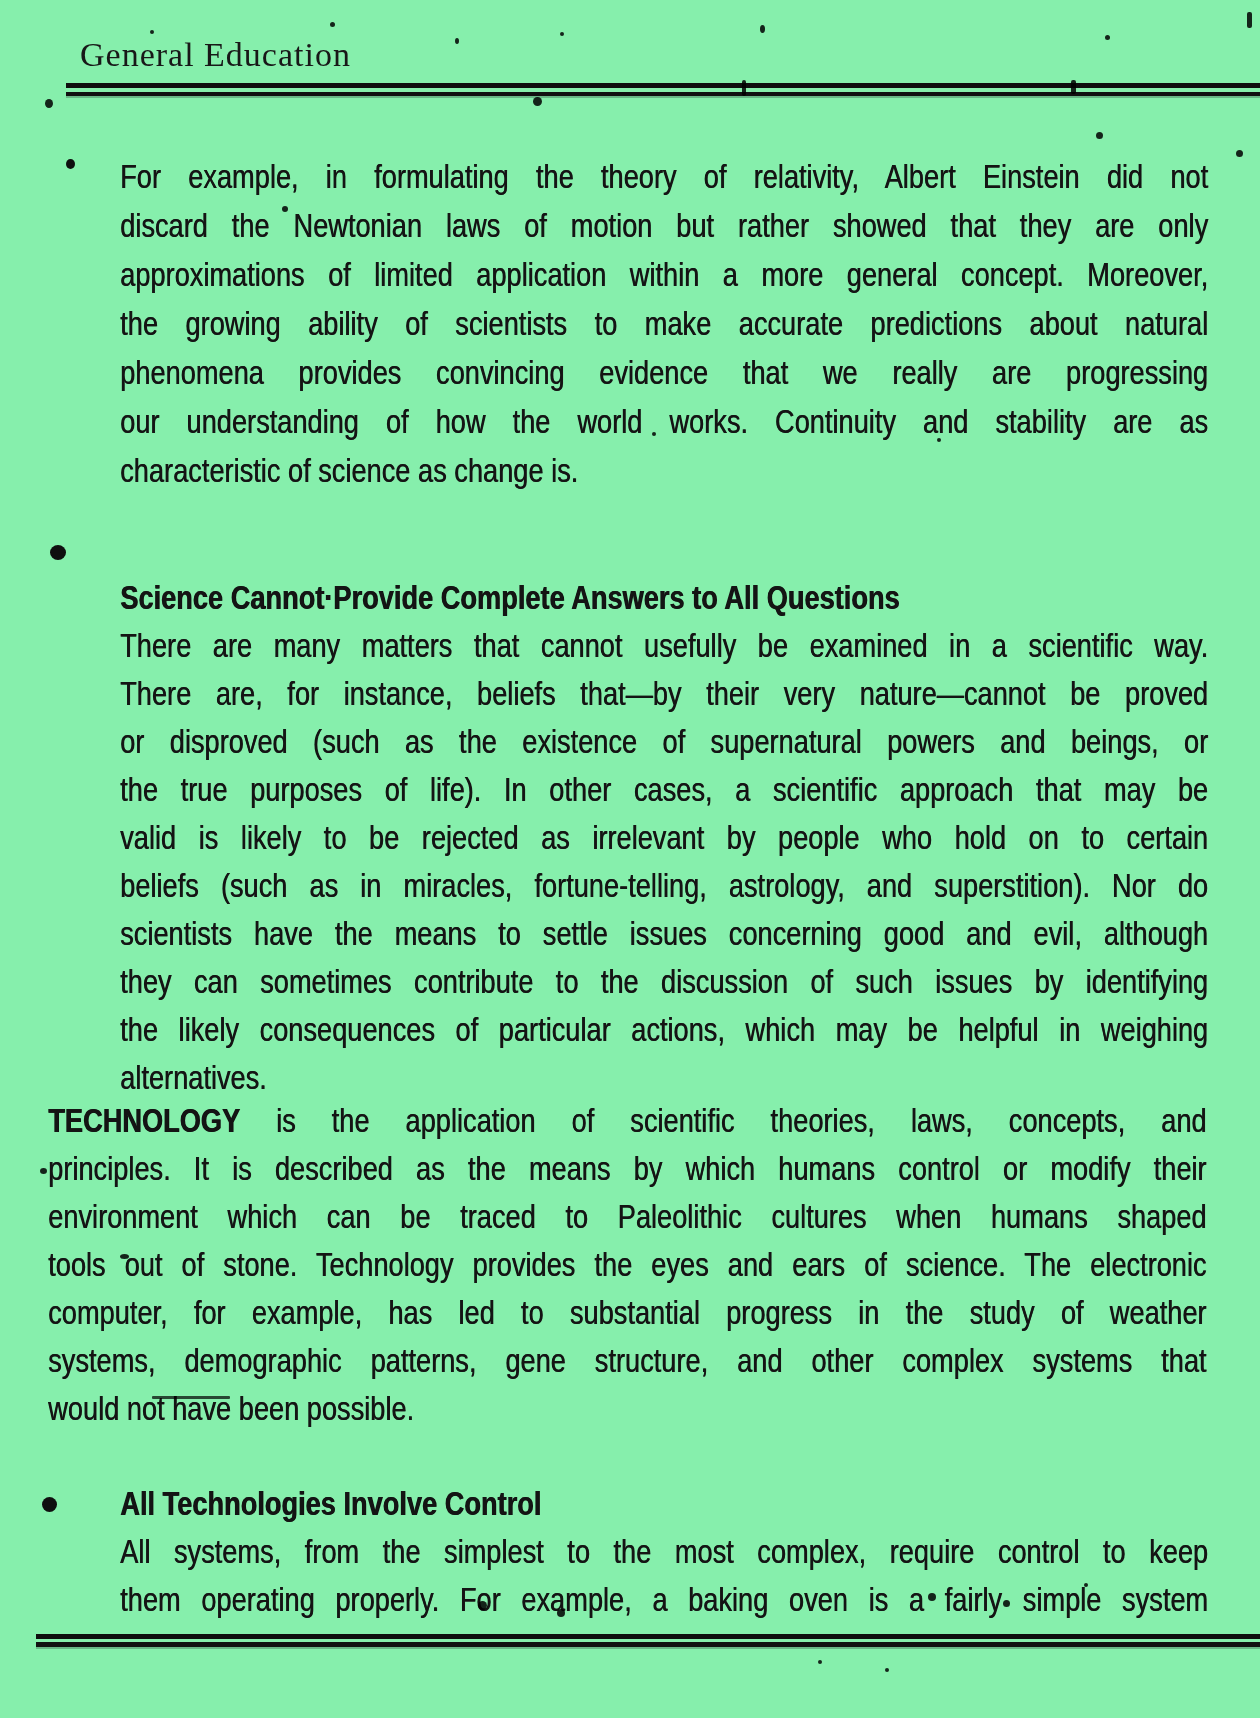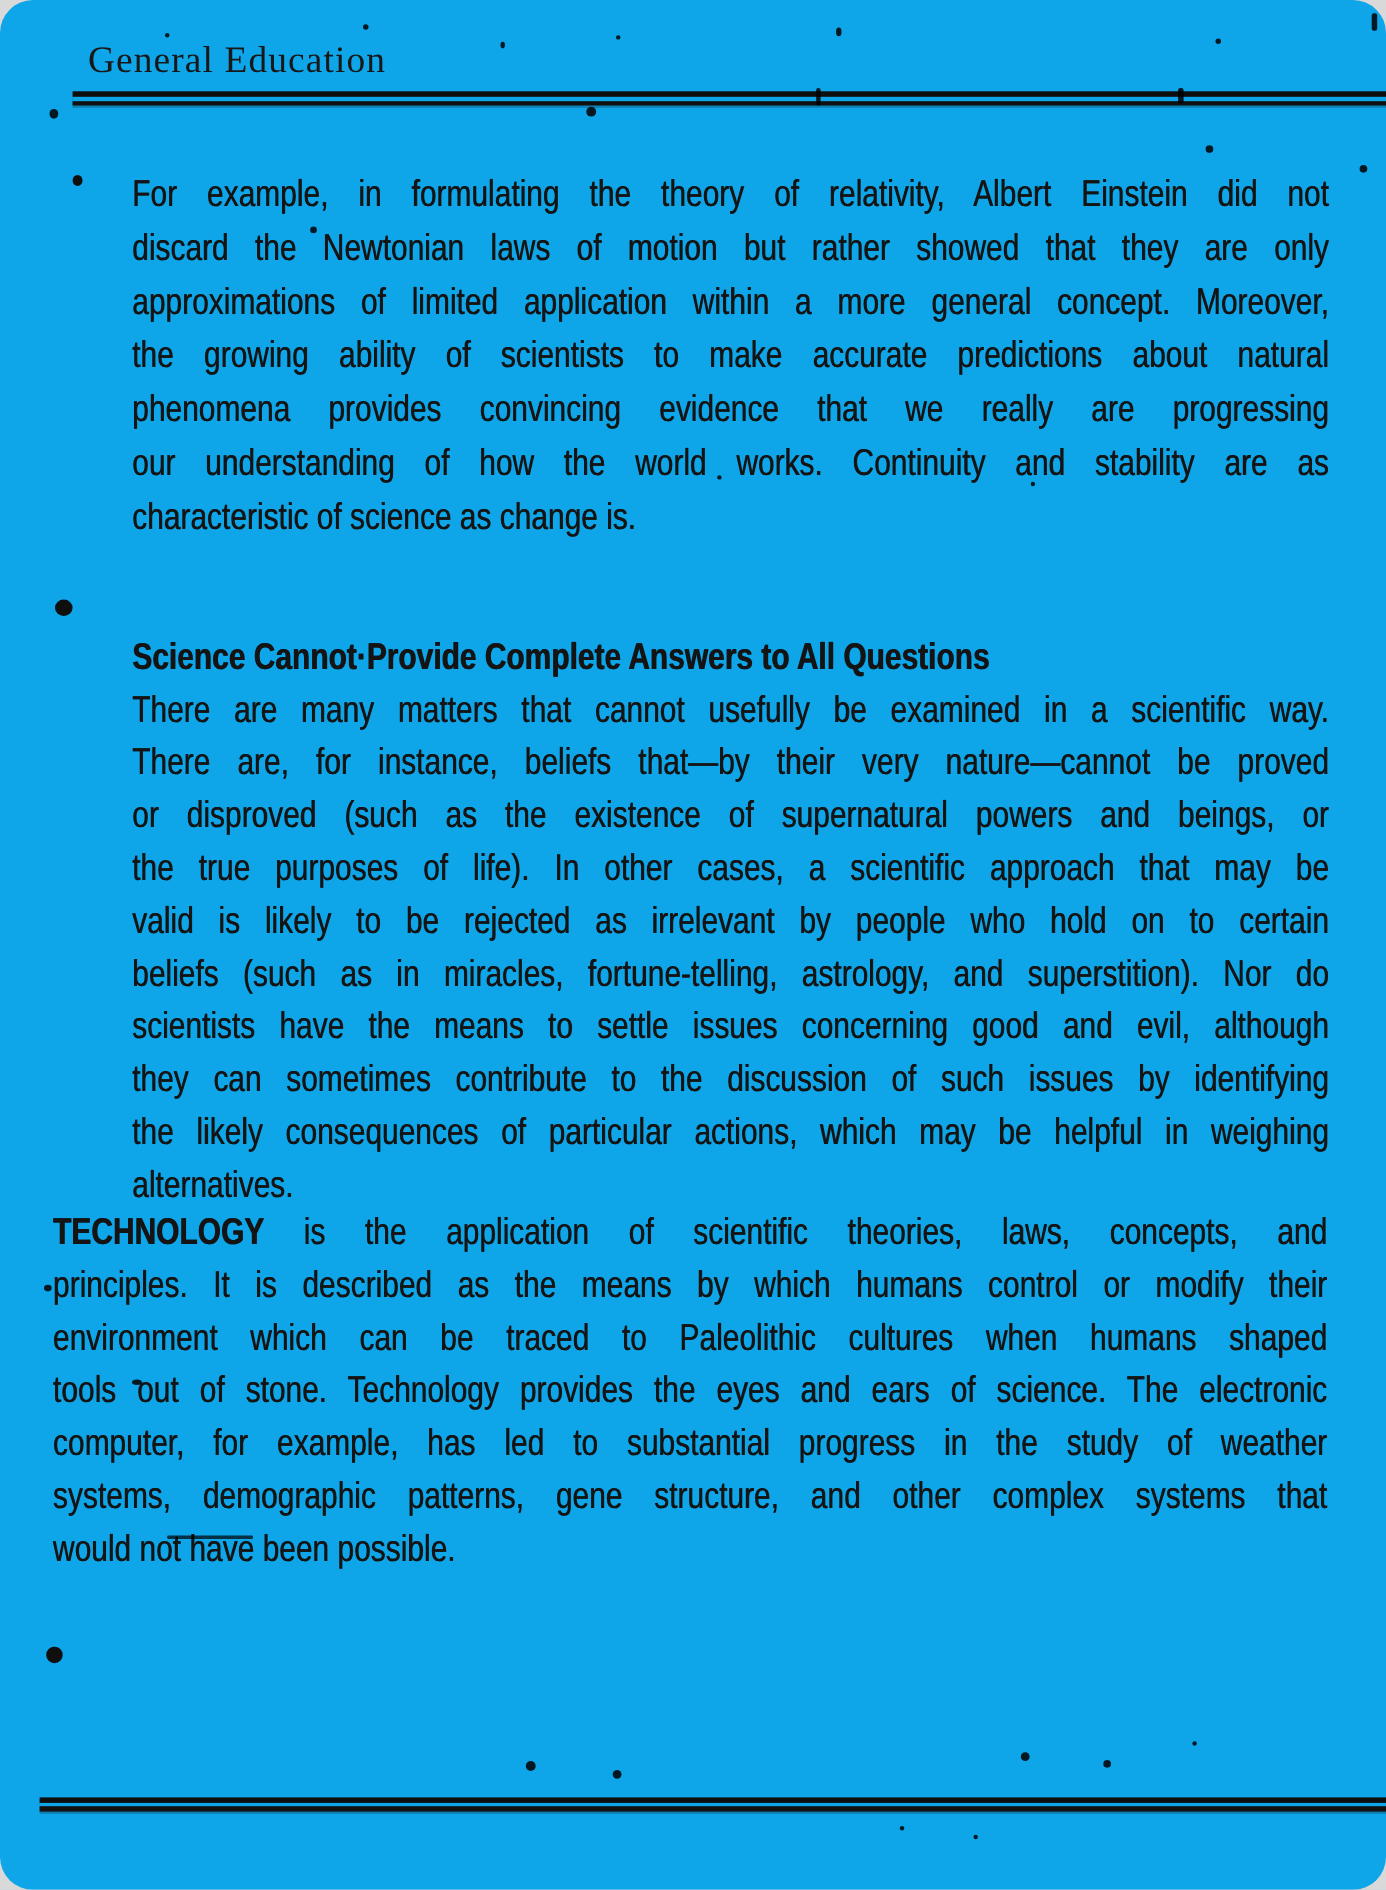--- a/index.html
+++ b/index.html
@@ -1,24 +1,23 @@
 <!DOCTYPE html>
 <html><head>
 <meta charset="utf-8">
 <style>
   html,body{margin:0;padding:0;background:#d9d9d9;}
   .page{
     position:relative;
     width:1260px;height:1718px;
     margin:0 auto;
-    background:#0ea5e9;
+    background:#86efac;
     color:#141414;
     font-family:"Liberation Sans",sans-serif;
     overflow:hidden;
-    border-radius:30px;
   }
   
   .serif-line{
     position:absolute;
     font-family:"Liberation Serif","DejaVu Serif",serif;
     color:#181818;
     letter-spacing:1px;
     white-space:nowrap;
   }
   #doc-title{left:80px;top:36px;font-size:34px;}
@@ -101,20 +100,27 @@
       <div class="line"><span class="bold">TECHNOLOGY</span><span> is the application of scientific theories, laws, concepts, and</span></div>
       <div class="line">principles. It is described as the means by which humans control or modify their</div>
       <div class="line">environment which can be traced to Paleolithic cultures when humans shaped</div>
       <div class="line">tools out of stone. Technology provides the eyes and ears of science. The electronic</div>
       <div class="line">computer, for example, has led to substantial progress in the study of weather</div>
       <div class="line">systems, demographic patterns, gene structure, and other complex systems that</div>
       <div class="line last">would not have been possible.</div>
     </div>
   </div>
 
+  <div id="s-control" class="block">
+    <div class="cond">
+      <div class="line heading">All Technologies Involve Control</div>
+      <div class="line">All systems, from the simplest to the most complex, require control to keep</div>
+      <div class="line">them operating properly. For example, a baking oven is a fairly simple system</div>
+    </div>
+  </div>
 
   <div id="rule-bottom" class="rule"></div>
   <div id="doc-author" class="serif-line">Dr. Leticia V. Catris</div>
 
   <div>
     <i class="sp" style="left:150px;top:30px;width:4px;height:4px;"></i>
     <i class="sp" style="left:330px;top:22px;width:5px;height:5px;"></i>
     <i class="sp" style="left:455px;top:38px;width:4px;height:6px;"></i>
     <i class="sp" style="left:560px;top:32px;width:4px;height:4px;"></i>
     <i class="sp" style="left:760px;top:25px;width:5px;height:8px;"></i>

